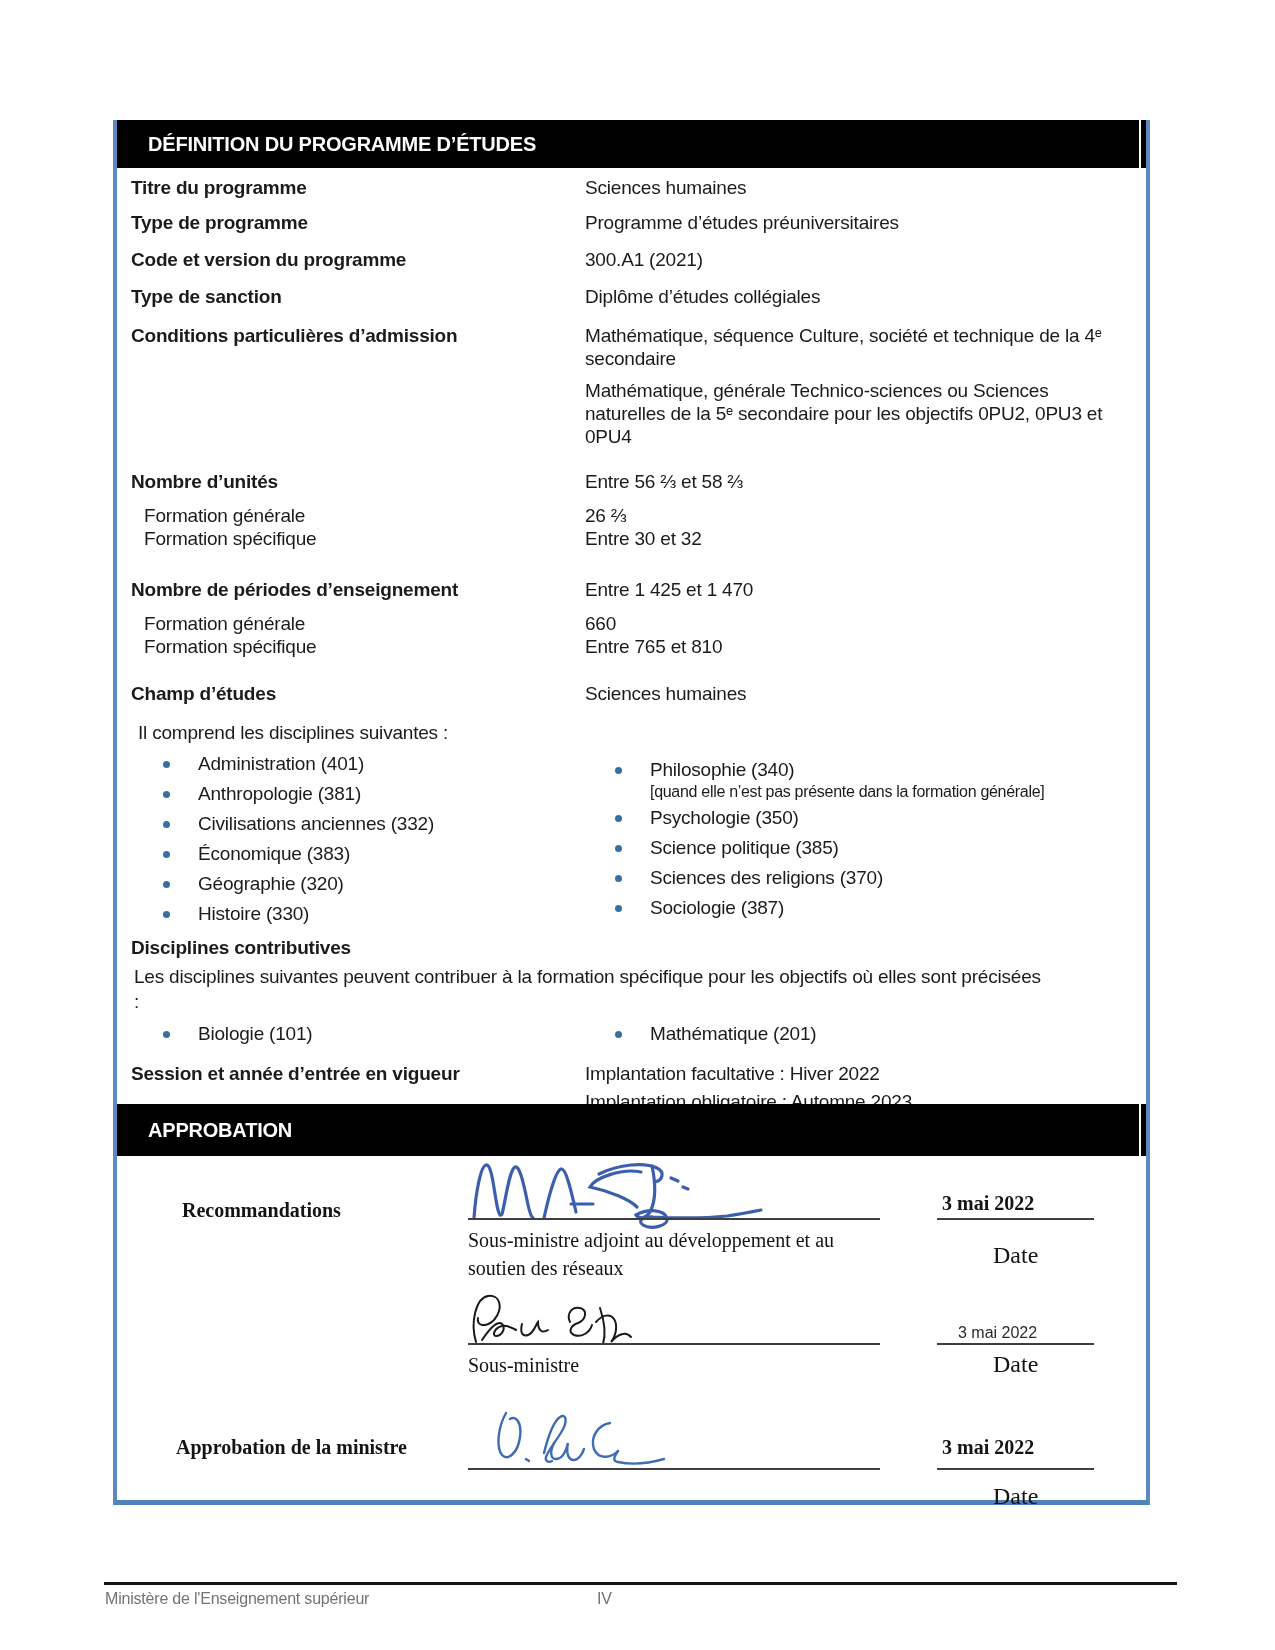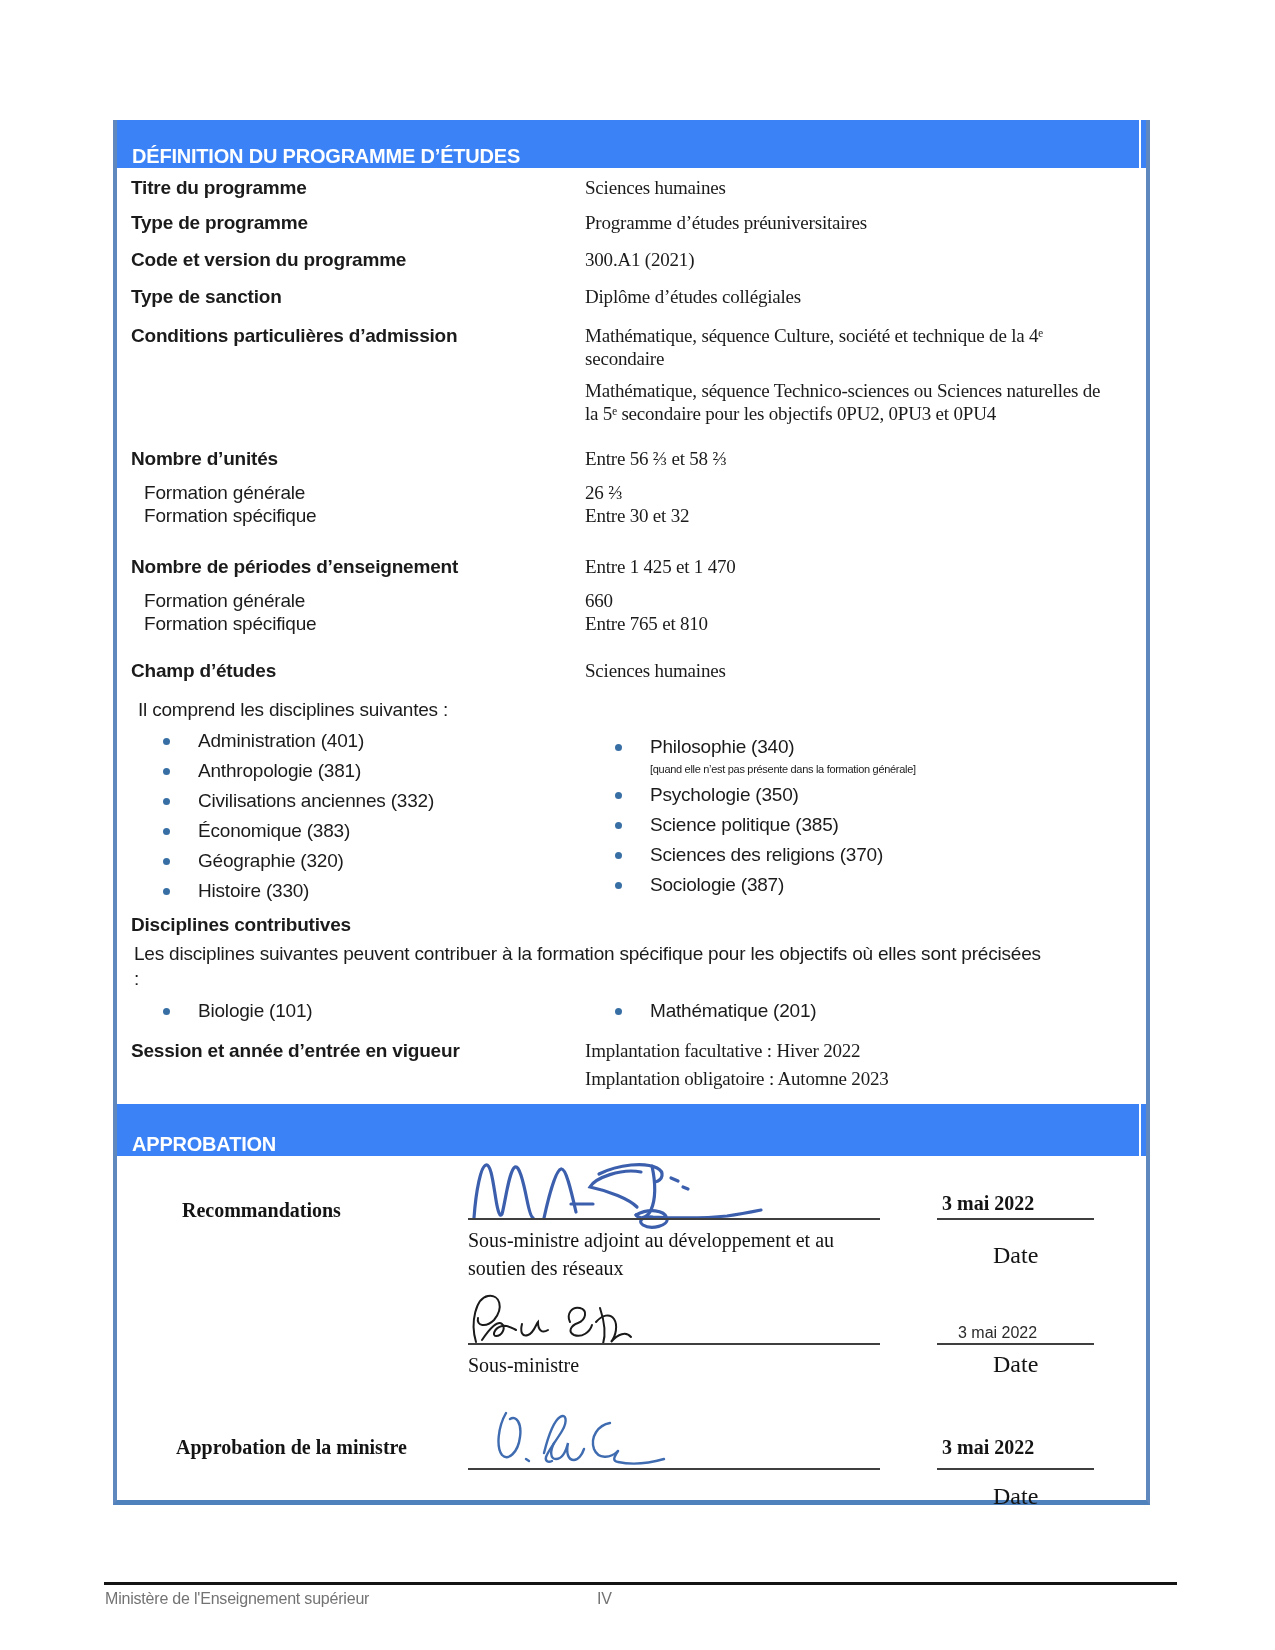--- a/index.html
+++ b/index.html
@@ -7,43 +7,43 @@
   .page {
     position:relative; width:1275px; height:1650px; background:#ffffff;
     font-family:"Liberation Sans", sans-serif; color:#1b1b1b; overflow:hidden;
   }
   .doc-box {
     position:absolute; left:113px; top:120px; width:1037px; height:1385px;
     border-left:4px solid #5f88be; border-right:4px solid #5f88be;
     border-bottom:5px solid #4f81bd;
   }
   .bar {
-    position:relative; width:100%; background:#3b82f6; color:#ffffff;
-    display:flex; align-items:flex-end; padding-left:15px;
+    position:relative; width:100%; background:#000000; color:#ffffff;
+    display:flex; align-items:center; padding-left:31px;
     font-size:20px; font-weight:bold; letter-spacing:-0.2px;
   }
   .bar1 { height:48px; }
   .bar2 { height:52px; }
   .bar-notch { position:absolute; right:5px; top:0; bottom:0; width:2px; background:#ffffff; }
   .content1 { height:936px; overflow:hidden; font-size:19px; letter-spacing:-0.2px; line-height:23px; }
   .row { display:flex; padding-left:14px; padding-right:8px; }
   .row .lbl { flex:0 0 454px; font-weight:bold; }
   .row .lbl.sub { font-weight:normal; padding-left:13px; }
-  .row .val { width:520px;font-family:Liberation Serif, serif; }
+  .row .val { width:520px; }
   .val p + p { margin-top:9px; }
   .mt8{margin-top:8px}.mt10{margin-top:10px}.mt11{margin-top:11px}.mt12{margin-top:12px}
   .mt14{margin-top:14px}.mt16{margin-top:16px}.mt22{margin-top:22px}.mt24{margin-top:24px}
   .mt28{margin-top:28px}.mt4{margin-top:4px}.mt5{margin-top:5px}.mt2{margin-top:2px}
   .intro { padding-left:21px; }
   .bullets { display:flex; margin-top:8px;align-items:center; }
   .bcol-left { margin-left:46px; width:440px; }
   .bcol-right { margin-left:12px; width:480px; }
   .bitem { display:flex; align-items:baseline; margin-bottom:7px; }
   .dot { flex:0 0 7px; width:7px; height:7px; border-radius:50%; background:#376fa5; margin-right:28px; position:relative; top:-2px; }
-  .note { font-size:11px; line-height:20px; margin:1px 0 4px 35px; letter-spacing:-0.3px; }
+  .note { font-size:16px; line-height:20px; margin:1px 0 4px 35px; letter-spacing:-0.3px; }
   .heading { font-weight:bold; padding-left:14px; }
   .para { padding-left:17px; width:927px; line-height:25px; }
   .approb-body { position:relative; height:355px; font-family:"Liberation Serif", serif; color:#141414; }
   .ab { position:absolute; }
   .sig-label { font-size:20px; font-weight:bold; }
   .sig-caption { font-size:20px; font-weight:normal; line-height:28px; width:410px; }
   .sig-line { height:2px; background:#3f3f3f; }
   .date-val { font-size:20px; font-weight:bold; }
   .date-val.small { font-size:16px; font-weight:normal; font-family:"Liberation Sans", sans-serif; color:#2b2b2b; }
   .date-lbl { font-size:24px; font-weight:normal;margin-left:47px; }
@@ -83,21 +83,21 @@
 
       <div class="row mt14">
         <div class="lbl">Type de sanction</div>
         <div class="val">Diplôme d’études collégiales</div>
       </div>
 
       <div class="row mt16">
         <div class="lbl">Conditions particulières d’admission</div>
         <div class="val">
           <p>Mathématique, séquence Culture, société et technique de la 4ᵉ secondaire</p>
-          <p>Mathématique, séquence Technico-sciences ou Sciences naturelles de la 5ᵉ secondaire pour les objectifs 0PU2, 0PU3 et 0PU4</p>
+          <p>Mathématique, générale Technico-sciences ou Sciences naturelles de la 5ᵉ secondaire pour les objectifs 0PU2, 0PU3 et 0PU4</p>
         </div>
       </div>
 
       <div class="row mt22">
         <div class="lbl">Nombre d’unités</div>
         <div class="val">Entre 56 ⅔ et 58 ⅔</div>
       </div>
 
       <div class="mt11">
         <div class="row">

